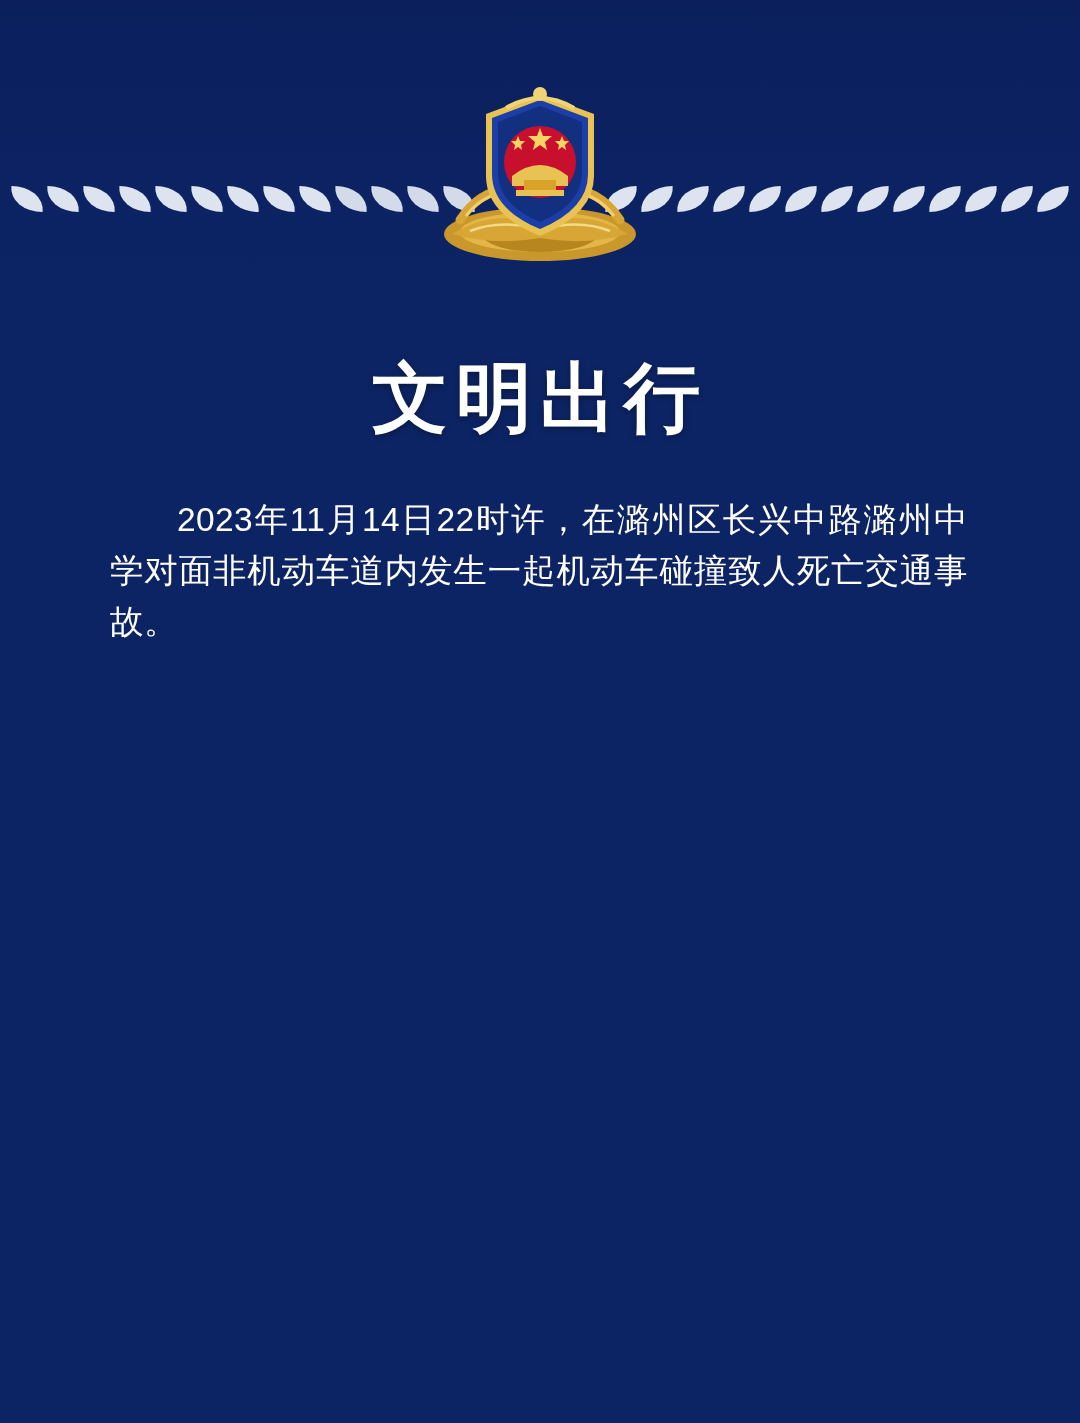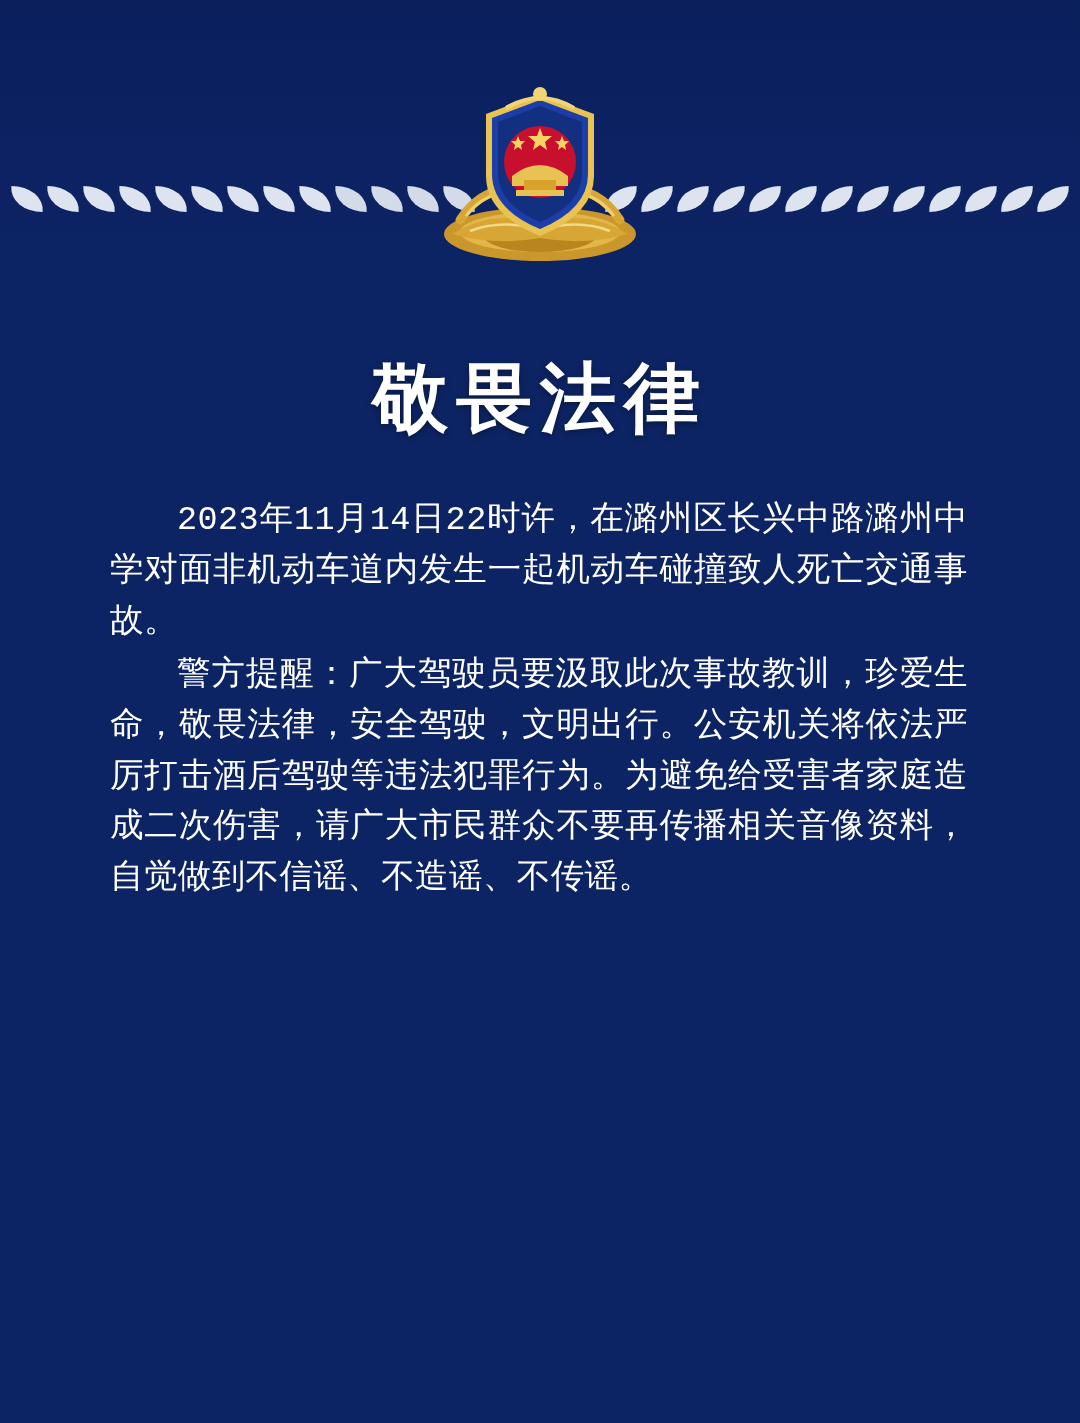--- a/index.html
+++ b/index.html
@@ -78,21 +78,20 @@
     margin: 44px 112px 0 110px;
     font-size: 33.5px;
     line-height: 1.52;
     letter-spacing: 0.4px;
     text-align: justify;
     color: #ffffff;
   }
   .content p {
     margin: 0 0 2px 0;
     text-indent: 2em;
-    font-family: Liberation Mono, monospace;
   }
 </style>
 </head>
 <body>
 
 <div class="header">
 
   <div class="laurel left">
     <span class="leaf"></span>
     <span class="leaf"></span>
@@ -151,19 +150,18 @@
     <polygon points="100,44 103,52 112,52 105,58 107,66 100,61 93,66 95,58 88,52 97,52" fill="#f5d463"></polygon>
     <polygon points="78,52 80,57 85,57 81,61 82,66 78,63 74,66 75,61 71,57 76,57" fill="#f5d463"></polygon>
     <polygon points="122,52 124,57 129,57 125,61 126,66 122,63 118,66 119,61 115,57 120,57" fill="#f5d463"></polygon>
 
     <circle cx="100" cy="10" r="7" fill="#f0d475"></circle>
     <path d="M66 24 Q100 4 134 24" stroke="#f0d475" stroke-width="4" fill="none"></path>
   </svg>
 </div>
 
 <div class="title-wrap">
-  <div class="title">敬畏法律</div>
+  <div class="title">文明出行</div>
 </div>
 
 <div class="content">
   <p>2023年11月14日22时许，在潞州区长兴中路潞州中学对面非机动车道内发生一起机动车碰撞致人死亡交通事故。</p>
-  <p>警方提醒：广大驾驶员要汲取此次事故教训，珍爱生命，敬畏法律，安全驾驶，文明出行。公安机关将依法严厉打击酒后驾驶等违法犯罪行为。为避免给受害者家庭造成二次伤害，请广大市民群众不要再传播相关音像资料，自觉做到不信谣、不造谣、不传谣。</p>
 </div>
 
 </body></html>

